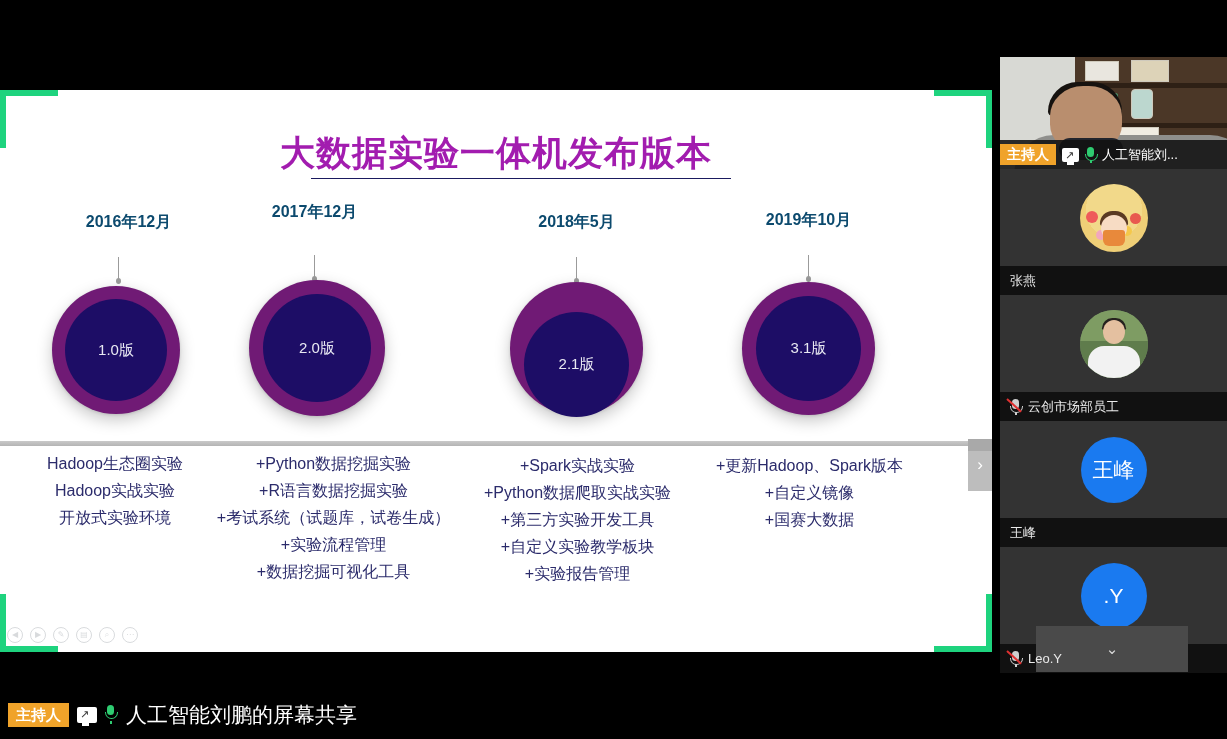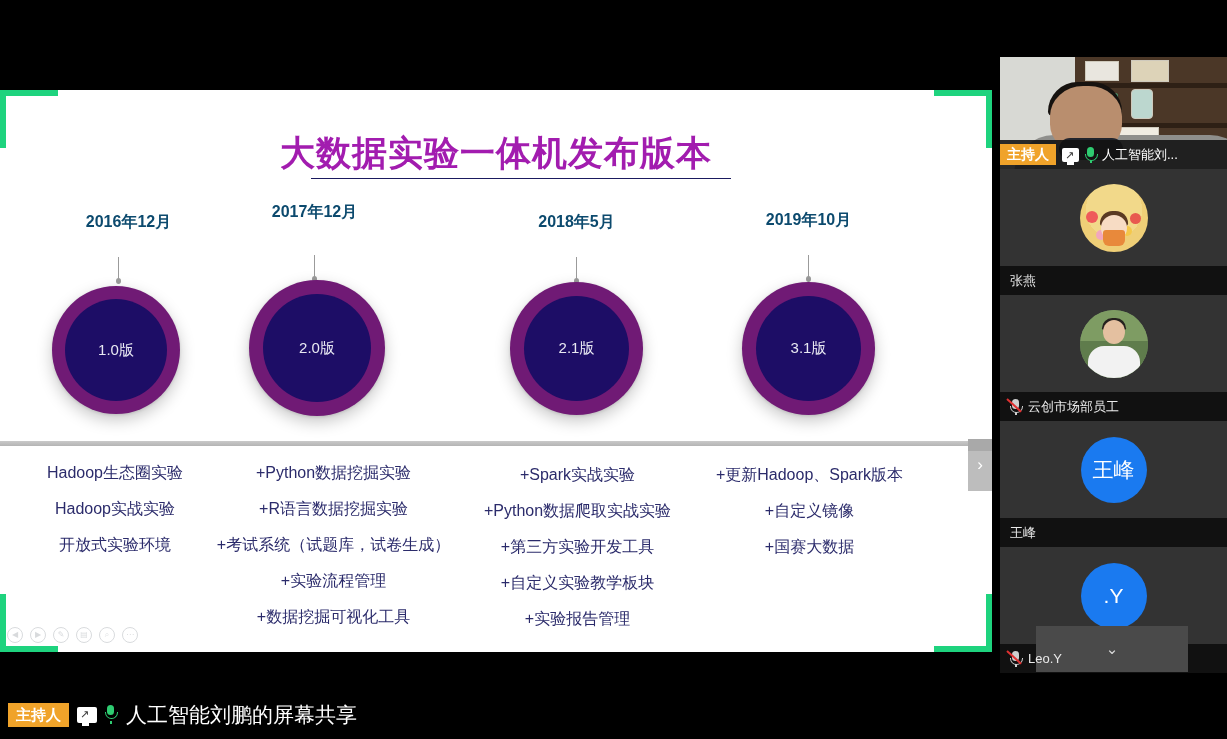--- a/index.html
+++ b/index.html
@@ -40,21 +40,21 @@
     border-radius:50%;background:#9b9b9b;}
 
   .tl-circle{position:absolute;border-radius:50%;background:#701a75;
     box-shadow:0 6px 16px rgba(0,0,0,.22), 0 1px 3px rgba(0,0,0,.12);}
   .tl-circle .inner{position:absolute;border-radius:50%;background:#1d0d66;
     display:flex;align-items:center;justify-content:center;color:#fff;}
   .tl-circle .inner span{font-size:15px;color:#e8e8f2;}
 
   .tl-items{position:absolute;text-align:center;font-size:16px;color:#2b2b6b;line-height:27px;
     white-space:nowrap;}
-  .tl-items div{font-size:16px;margin-top:9px;}
+  .tl-items div{font-size:16px;}
 
   
   #ppt-toolbar{position:absolute;left:7px;bottom:9px;display:flex;gap:7px;align-items:center;opacity:.38;}
   .ppt-btn{width:14px;height:14px;border-radius:50%;border:1px solid #9aa0a6;
     display:flex;align-items:center;justify-content:center;color:#9aa0a6;font-size:8px;line-height:1;}
 
   
   #share-expand-tab{position:absolute;right:0;top:349px;width:24px;height:52px;
     background:linear-gradient(to bottom,#a9a9a9 0 12px,#bdbdbd 12px 100%);
     display:flex;align-items:center;justify-content:center;color:#fff;font-size:17px;}
@@ -187,21 +187,21 @@
         <div>+考试系统（试题库，试卷生成）</div>
         <div>+实验流程管理</div>
         <div>+数据挖掘可视化工具</div>
       </div>
     </div>
 
     <div class="tl-node">
       <div class="tl-date" style="left:504px;top:122px;width:145px;">2018年5月</div>
       <div class="tl-pin" style="left:576px;top:167px;height:23px;"></div>
       <div class="tl-circle" style="left:510px;top:192px;width:133px;height:133px;">
-        <div class="inner" style="left:14px;top:14px;width:105px;height:105px;">
+        <div class="inner" style="left:14px;top:30px;width:105px;height:105px;">
           <span>2.1版</span>
         </div>
       </div>
       <div class="tl-items" style="left:450px;top:362px;width:255px;">
         <div>+Spark实战实验</div>
         <div>+Python数据爬取实战实验</div>
         <div>+第三方实验开发工具</div>
         <div>+自定义实验教学板块</div>
         <div>+实验报告管理</div>
       </div>

